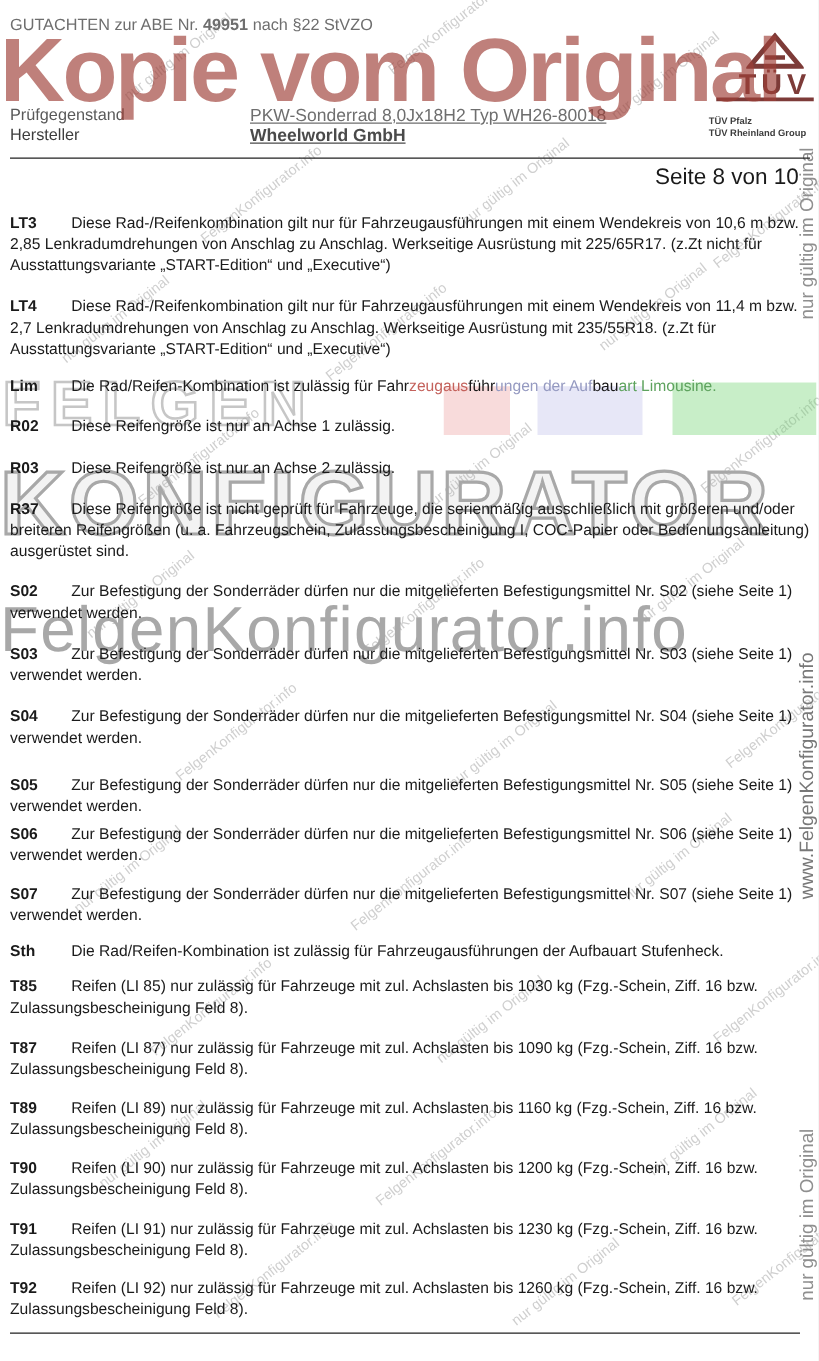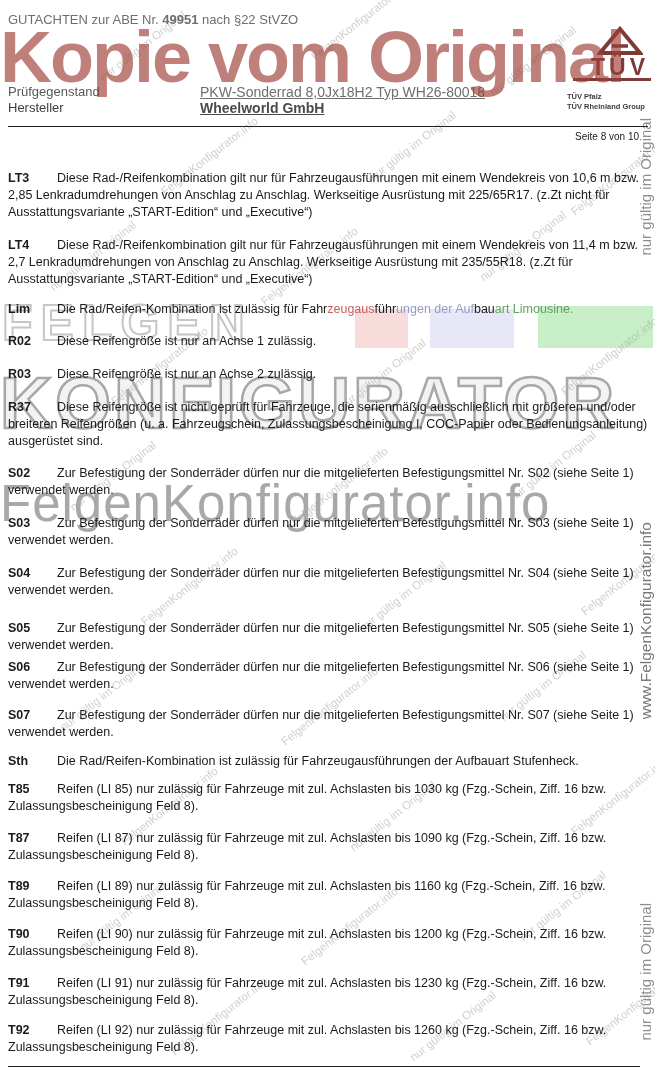--- a/index.html
+++ b/index.html
@@ -13,21 +13,21 @@
   .hdr-line b{font-weight:bold;text-align:center;}
   #hdr1{top:12px;}
   #hdr2{top:48px;}
   .hdr-label{position:absolute;left:8px;font-size:13px;color:#595959;z-index:2;}
   .hdr-value{position:absolute;left:200px;font-size:14px;color:#6e6e6e;z-index:2;text-decoration:underline;}
   #pruef-label,#pruef-value{top:84px;}
   #herst-label,#herst-value{top:100px;}
   #herst-label{color:#3d3d3d;}
   #herst-value{color:#4a4a4a;font-weight:bold;}
   .hdr-rule{position:absolute;left:8px;width:640px;top:126px;border-top:1.5px solid #222;z-index:2;}
-  #page-indicator{position:absolute;right:16px;top:131px;font-size:10px;color:#1a1a1a;z-index:2;}
+  #page-indicator{position:absolute;right:16px;top:131px;font-size:18px;color:#1a1a1a;z-index:2;}
   
   #tuv-logo{position:absolute;left:565px;top:26px;width:86px;height:92px;z-index:2;}
   #tuv-triangle{position:absolute;right:8px;top:0;}
   #tuv-word{position:absolute;right:2px;top:28px;font-size:23px;font-weight:bold;
     letter-spacing:4px;color:#7d3b38;}
   #tuv-underline{position:absolute;right:0;top:52px;width:78px;height:3px;background:#7d3b38;}
   #tuv-sub{position:absolute;left:2px;top:66px;font-size:7.5px;font-weight:bold;
     line-height:9.5px;color:#3d3d3d;white-space:nowrap;}
   
   .row{position:absolute;left:8px;width:644px;font-size:12.5px;line-height:17px;z-index:2;}

